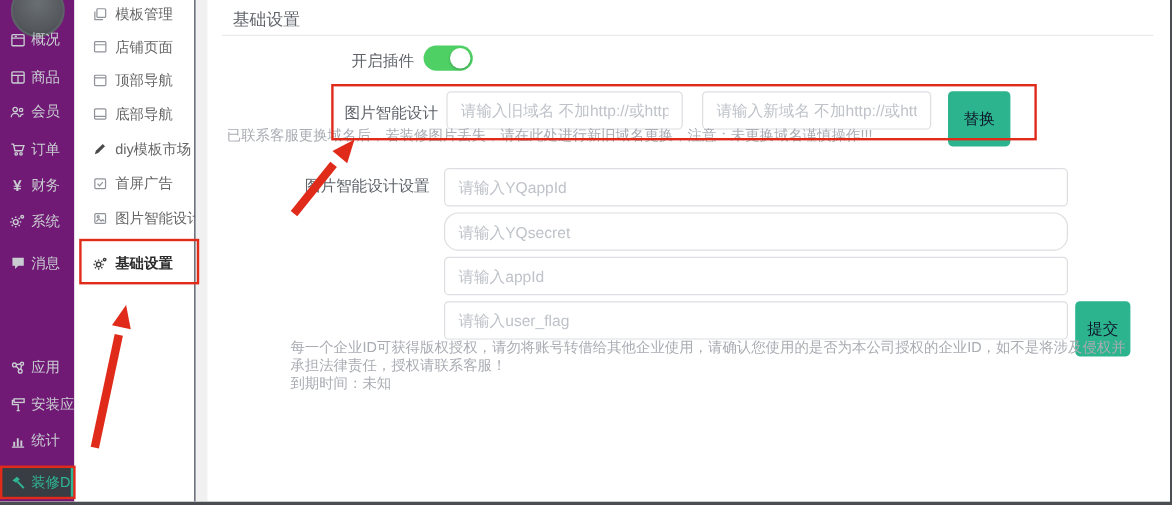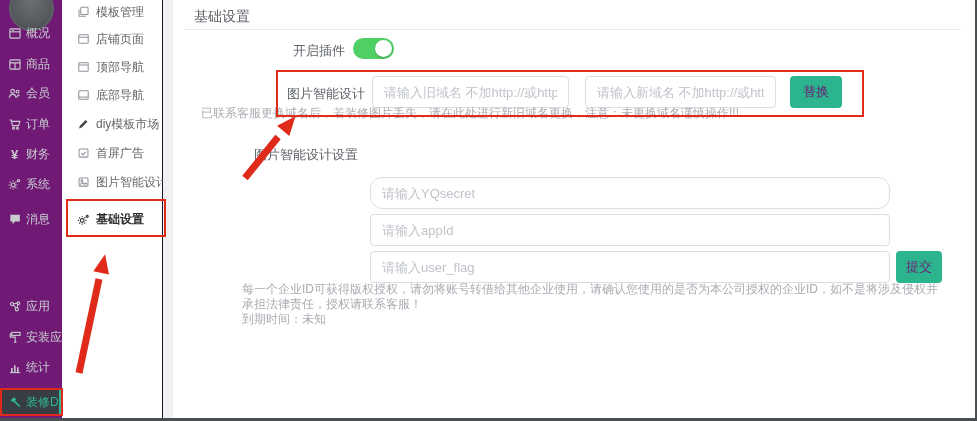--- a/index.html
+++ b/index.html
@@ -35,21 +35,21 @@
   
   .main { position:absolute; left:173px; top:0; right:0; height:100%; background:#fff; }
   .panel-title { position:absolute; left:21px; top:8px; font-size:14px; color:#5f6368; }
   .panel-divider { position:absolute; left:12px; right:14px; top:29px; height:1px; background:#e9e9eb; }
 
   .form-label { position:absolute; font-size:13px; color:#5f6368; text-align:right; white-space:nowrap; }
   .txt-input { position:absolute; height:32px; border:1px solid #dcdee2; border-radius:4px;
                font-size:13px; color:#333; padding:0 11px; outline:none; background:#fff;
                font-family:"Liberation Sans","DejaVu Sans",sans-serif; }
   .txt-input::placeholder { color:#bfc3c9; }
-  .btn { position:absolute; height:32px; border:none; border-radius:4px; background:#2cb48e; color:#701a75;
+  .btn { position:absolute; height:46px; border:none; border-radius:4px; background:#2cb48e; color:#0f172a;
          font-size:13px; cursor:pointer; font-family:"Liberation Sans","DejaVu Sans",sans-serif; }
   .note { position:absolute; font-size:12px; color:#a9acb2; line-height:15px; white-space:nowrap; }
   .note2 { position:absolute; font-size:12px; color:#a9acb2; line-height:15px; }
 
   
   .toggle { position:absolute; left:180px; top:38px; width:41px; height:21px; border-radius:11px;
             background:#4ed064; cursor:pointer; }
   .toggle .knob { position:absolute; right:2px; top:2px; width:17px; height:17px; border-radius:50%;
                   background:#fff; box-shadow:0 1px 2px rgba(0,0,0,.25); }
 
@@ -253,23 +253,24 @@
 
     <div class="form-label" style="left:12px; width:160px; top:42px;">开启插件</div>
     <div class="toggle">
       <span class="knob"></span>
     </div>
 
     <div class="form-label" style="left:12px; width:180px; top:85px;">图片智能设计</div>
     <input class="txt-input" style="left: 199px; top: 76px; width: 197px;" type="text" placeholder="请输入旧域名 不加http://或https://">
     <input class="txt-input" style="left: 412px; top: 76px; width: 191px;" type="text" placeholder="请输入新域名 不加http://或https://">
     <button class="btn" style="left:617px; top:76px; width:52px;">替换</button>
-    <div class="note" style="left:28px; top:106px;">已联系客服更换域名后，若装修图片丢失，请在此处进行新旧域名更换，注意：未更换域名谨慎操作!!!</div>
+    <div class="note" style="left:16px; top:106px;">已联系客服更换域名后，若装修图片丢失，请在此处进行新旧域名更换，注意：未更换域名谨慎操作!!!</div>
 
     <div class="form-label" style="left:12px; width:173px; top:146px;">图片智能设计设置</div>
+    <input class="txt-input" style="left: 197px; top: 140px; width: 520px;" type="text" placeholder="请输入YQappId">
     <input class="txt-input" style="left: 197px; top: 177px; width: 520px; border-radius: 12px;" type="text" placeholder="请输入YQsecret">
     <input class="txt-input" style="left: 197px; top: 214px; width: 520px;" type="text" placeholder="请输入appId">
     <input class="txt-input" style="left: 197px; top: 251px; width: 520px;" type="text" placeholder="请输入user_flag">
     <button class="btn" style="left:723px; top:251px; width:46px;">提交</button>
 
     <div class="note2" style="left:69px; top:282px; width:700px;">
       <div>每一个企业ID可获得版权授权，请勿将账号转借给其他企业使用，请确认您使用的是否为本公司授权的企业ID，如不是将涉及侵权并承担法律责任，授权请联系客服！</div>
       <div>到期时间：未知</div>
     </div>
   </main>

